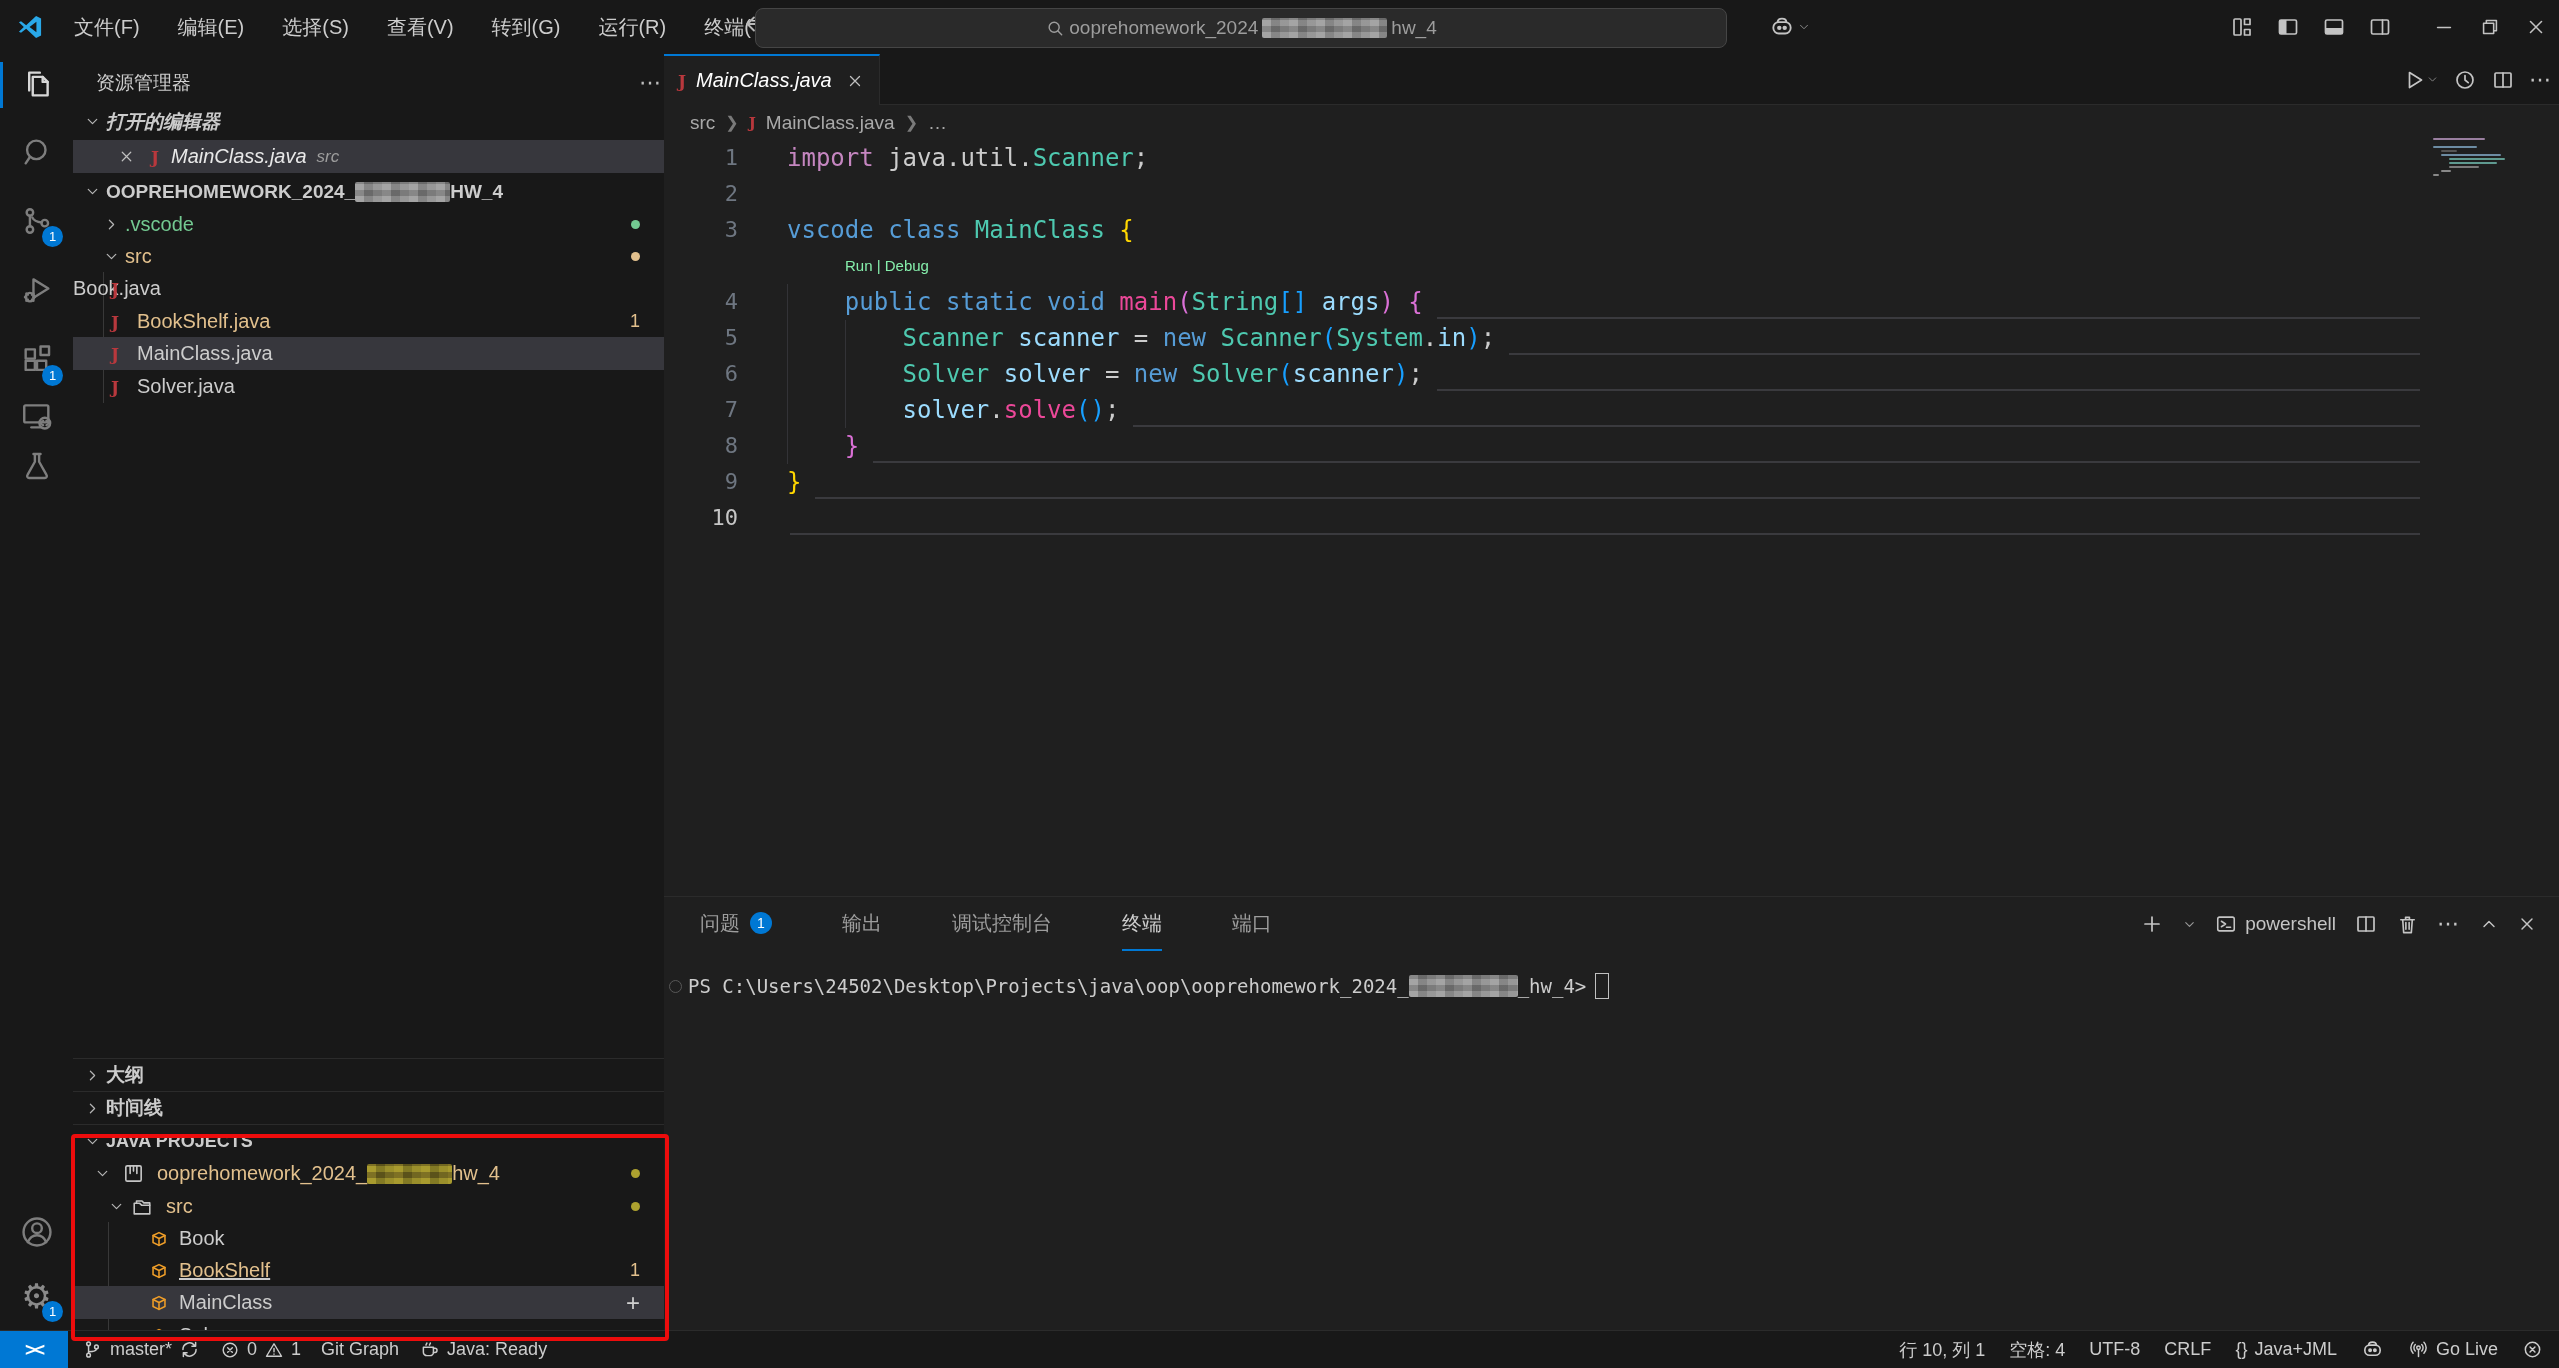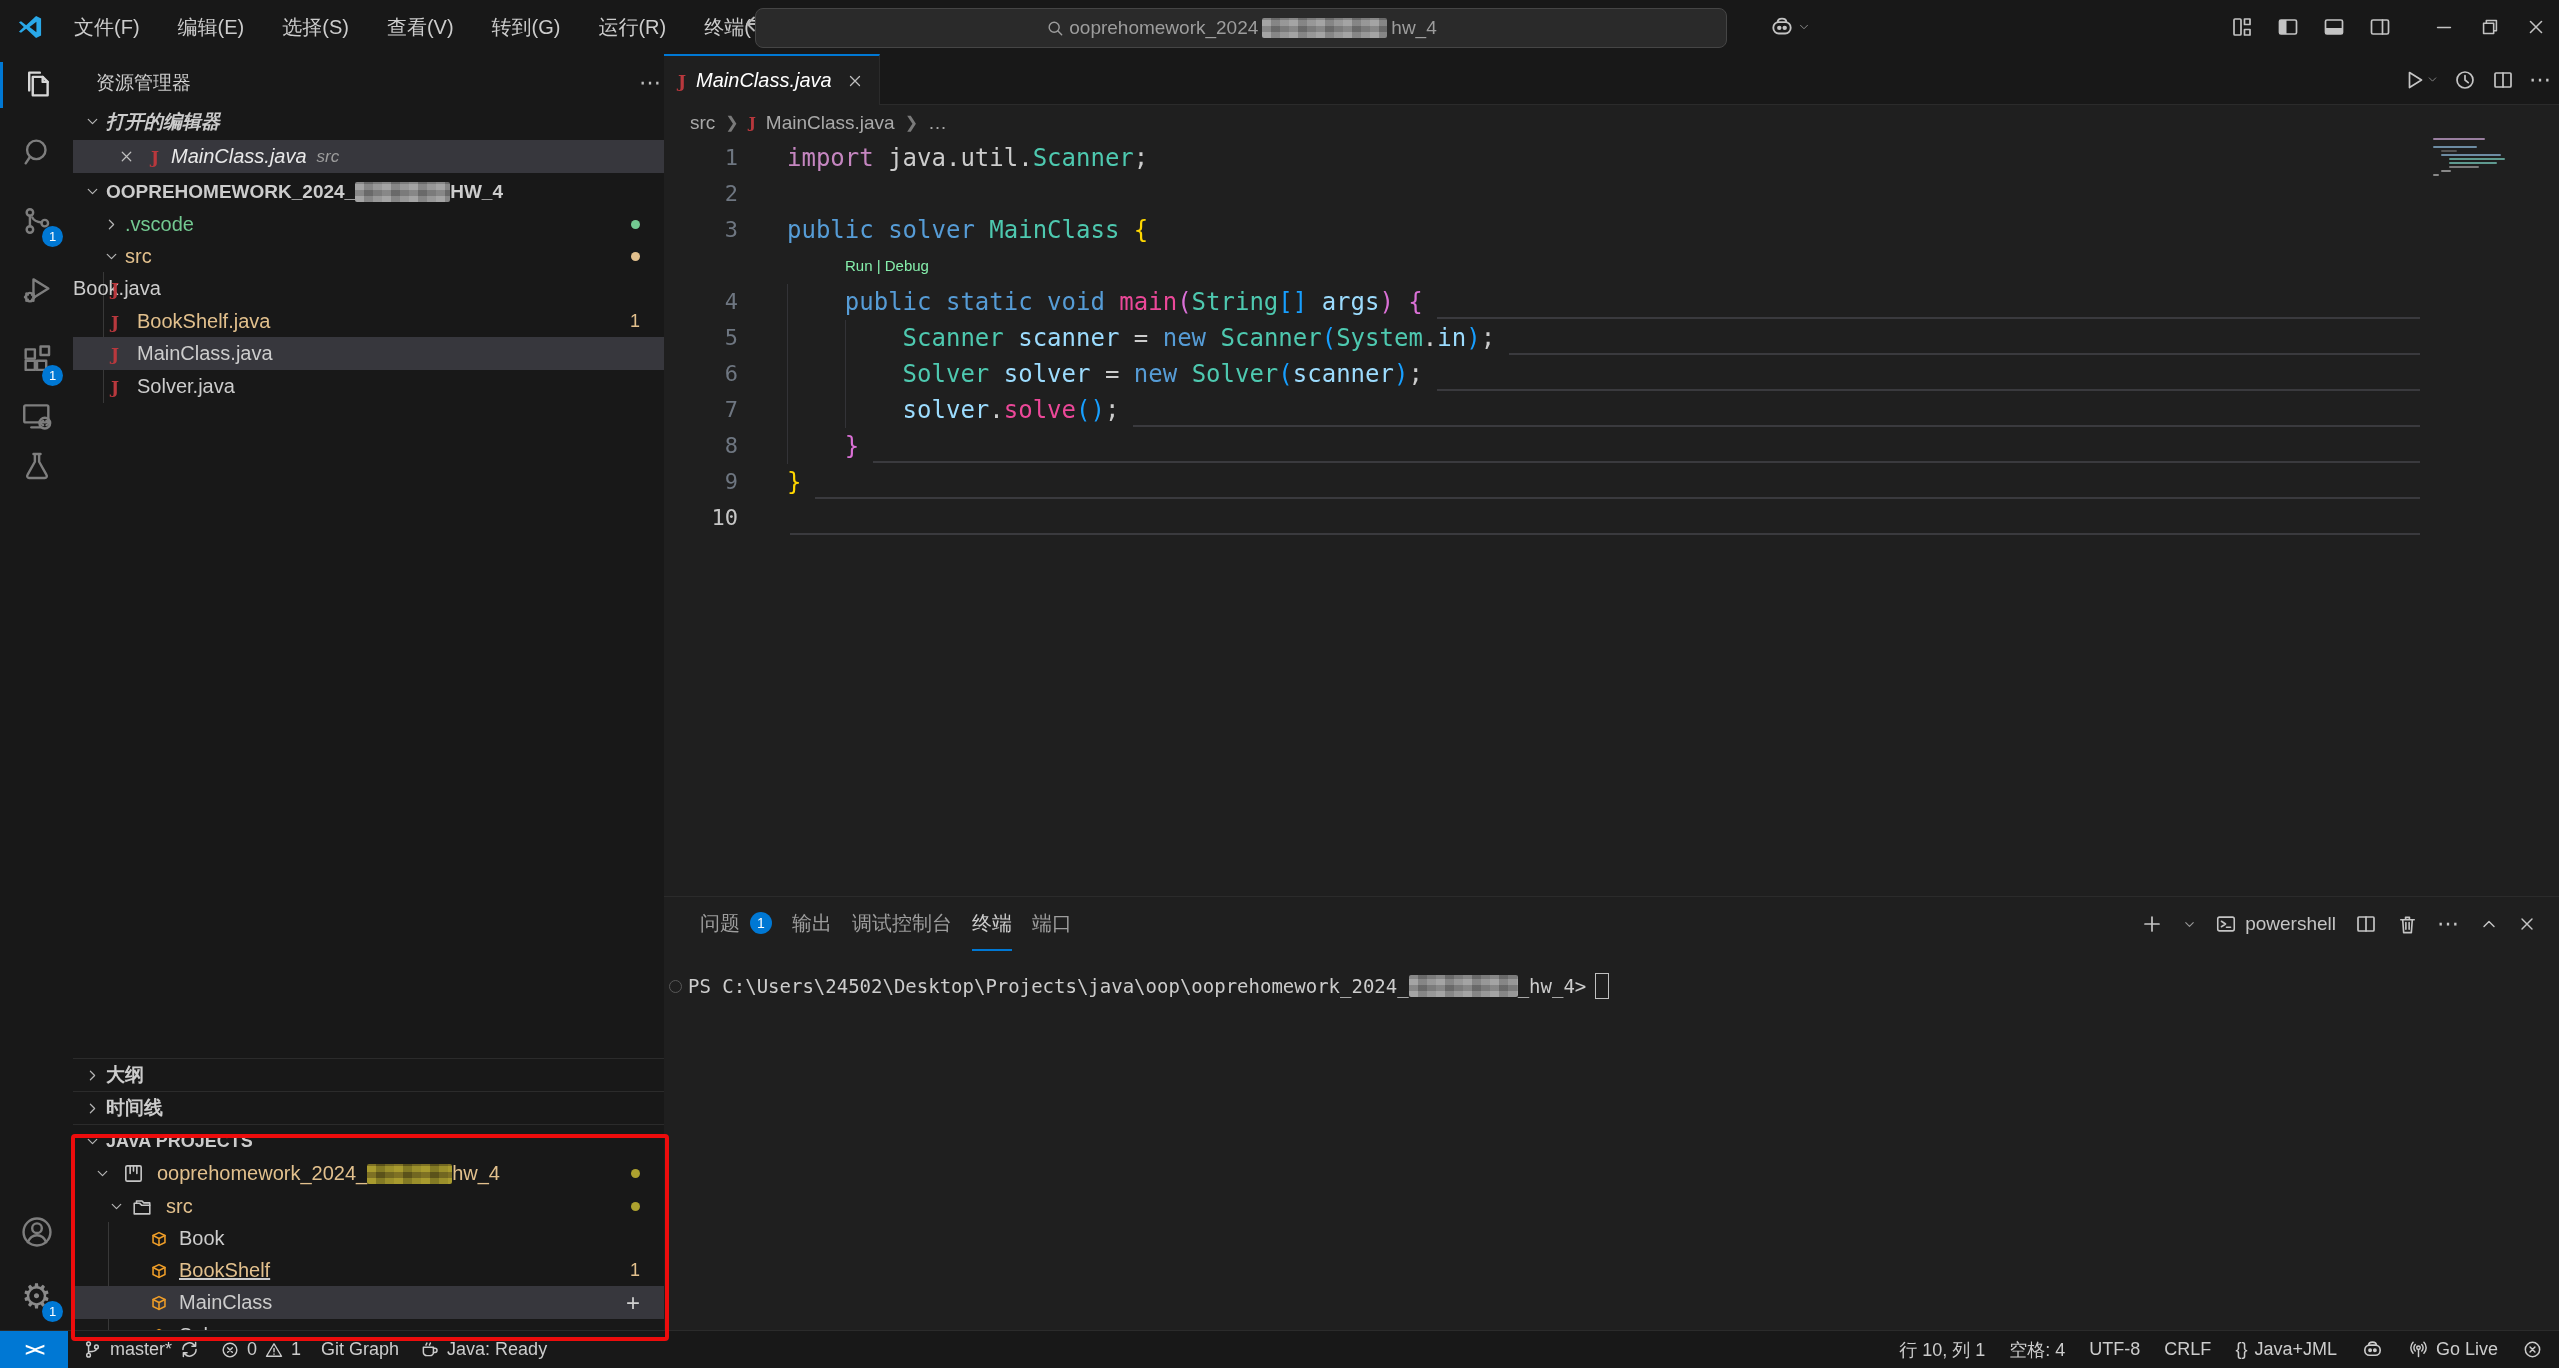--- a/index.html
+++ b/index.html
@@ -67,21 +67,21 @@
   #minimap i:nth-child(3){width:44px;background:#6d8ca3;}
   #minimap i:nth-child(4){width:16px;margin-left:8px;background:#555;}
   #minimap i:nth-child(5){width:60px;margin-left:8px;background:#6d8ca3;}
   #minimap i:nth-child(6){width:56px;margin-left:16px;background:#5f9a90;}
   #minimap i:nth-child(7){width:48px;margin-left:16px;background:#5f9a90;}
   #minimap i:nth-child(8){width:30px;margin-left:16px;background:#7a7a7a;}
   #minimap i:nth-child(9){width:10px;margin-left:8px;background:#888;}
   #minimap i:nth-child(10){width:6px;background:#888;}
   
   #panel{position:absolute;left:664px;top:896px;width:1895px;height:434px;background:#1f1f1f;border-top:1px solid #2b2b2b;box-sizing:border-box;}
-  #panel-tabs{position:absolute;left:36px;top:0;height:54px;display:flex;gap:20px;}
+  #panel-tabs{position:absolute;left:36px;top:0;height:54px;display:flex;gap:70px;}
   .ptab{display:flex;align-items:center;gap:10px;font-size:20px;color:#9d9d9d;border-bottom:2px solid transparent;box-sizing:border-box;height:54px;}
   .ptab.active{color:#cccccc;border-bottom-color:#0078d4;}
   .ptab .pbadge{min-width:22px;height:22px;border-radius:11px;background:#0078d4;color:#fff;font-size:14px;display:flex;align-items:center;justify-content:center;}
   #panel-actions{position:absolute;right:22px;top:0;height:54px;display:flex;align-items:center;gap:18px;color:#c5c5c5;}
   #terminal-line{position:absolute;left:0px;top:74px;height:30px;display:flex;align-items:center;font-family:"DejaVu Sans Mono",monospace;
                  font-size:19px;color:#cccccc;white-space:pre;}
   #term-deco{width:11px;height:11px;border:1.5px solid #585858;border-radius:50%;margin:0 6px 0 5px;flex:none;}
   .hollow-cursor{display:inline-block;width:12px;height:24px;border:1.5px solid #c0c0c0;margin-left:9px;}
   
   #statusbar{position:absolute;left:0;top:1330px;width:2559px;height:38px;background:#181818;border-top:1px solid #2b2b2b;
@@ -518,21 +518,21 @@
       <span>MainClass.java</span>
       <span class="crumb-sep">❯</span>
       <span>…</span>
     </div>
     <div id="code">
       <div class="indent-guide" style="left:123px;top:144px;height:180px"></div>
       <div class="indent-guide" style="left:181px;top:180px;height:108px"></div>
       <div id="code-lines">
           <div class="cl" style="top: 0px;"><span class="lnum">1</span><span class="ltext"><span class="tk-ctrl">import</span><span class="tk-plain"> java.util.</span><span class="tk-type">Scanner</span><span class="tk-plain">;</span></span></div>
           <div class="cl" style="top: 36px;"><span class="lnum">2</span><span class="ltext"></span></div>
-          <div class="cl" style="top: 72px;"><span class="lnum">3</span><span class="ltext"><span class="tk-kw">public solver </span><span class="tk-type">MainClass</span><span class="tk-plain"> </span><span class="tk-b1">{</span></span></div>
+          <div class="cl" style="top: 72px;"><span class="lnum">3</span><span class="ltext"><span class="tk-kw">vscode class </span><span class="tk-type">MainClass</span><span class="tk-plain"> </span><span class="tk-b1">{</span></span></div>
           <div class="cl" style="top: 108px;"><span class="codelens">Run | Debug</span></div>
           <div class="cl" style="top: 144px;"><span class="lnum">4</span><span class="ltext"><span class="tk-plain">    </span><span class="tk-kw">public static void </span><span class="tk-fn">main</span><span class="tk-b2">(</span><span class="tk-type">String</span><span class="tk-b3">[]</span><span class="tk-plain"> </span><span class="tk-var">args</span><span class="tk-b2">)</span><span class="tk-plain"> </span><span class="tk-b2">{</span></span><div class="eolrule" style="left: 772.8px; width: 983.2px; top: 33px;"></div></div>
           <div class="cl" style="top: 180px;"><span class="lnum">5</span><span class="ltext"><span class="tk-plain">        </span><span class="tk-type">Scanner</span><span class="tk-plain"> </span><span class="tk-var">scanner</span><span class="tk-plain"> = </span><span class="tk-kw">new</span><span class="tk-plain"> </span><span class="tk-type">Scanner</span><span class="tk-b3">(</span><span class="tk-type">System</span><span class="tk-plain">.</span><span class="tk-var">in</span><span class="tk-b3">)</span><span class="tk-plain">;</span></span><div class="eolrule" style="left: 845.05px; width: 910.95px; top: 33px;"></div></div>
           <div class="cl" style="top: 216px;"><span class="lnum">6</span><span class="ltext"><span class="tk-plain">        </span><span class="tk-type">Solver</span><span class="tk-plain"> </span><span class="tk-var">solver</span><span class="tk-plain"> = </span><span class="tk-kw">new</span><span class="tk-plain"> </span><span class="tk-type">Solver</span><span class="tk-b3">(</span><span class="tk-var">scanner</span><span class="tk-b3">)</span><span class="tk-plain">;</span></span><div class="eolrule" style="left: 772.8px; width: 983.2px; top: 33px;"></div></div>
           <div class="cl" style="top: 252px;"><span class="lnum">7</span><span class="ltext"><span class="tk-plain">        </span><span class="tk-var">solver</span><span class="tk-plain">.</span><span class="tk-fn">solve</span><span class="tk-b3">()</span><span class="tk-plain">;</span></span><div class="eolrule" style="left: 469.35px; width: 1286.65px; top: 33px;"></div></div>
           <div class="cl" style="top: 288px;"><span class="lnum">8</span><span class="ltext"><span class="tk-plain">    </span><span class="tk-b2">}</span></span><div class="eolrule" style="left: 209.25px; width: 1546.75px; top: 33px;"></div></div>
           <div class="cl" style="top: 324px;"><span class="lnum">9</span><span class="ltext"><span class="tk-b1">}</span></span><div class="eolrule" style="left: 151.45px; width: 1604.55px; top: 33px;"></div></div>
           <div class="cl" style="top: 360px;"><span class="lnum active">10</span><span class="ltext"></span><div class="eolrule" style="left: 126px; width: 1630px; top: 33px;"></div></div>
         </div>
     </div>

